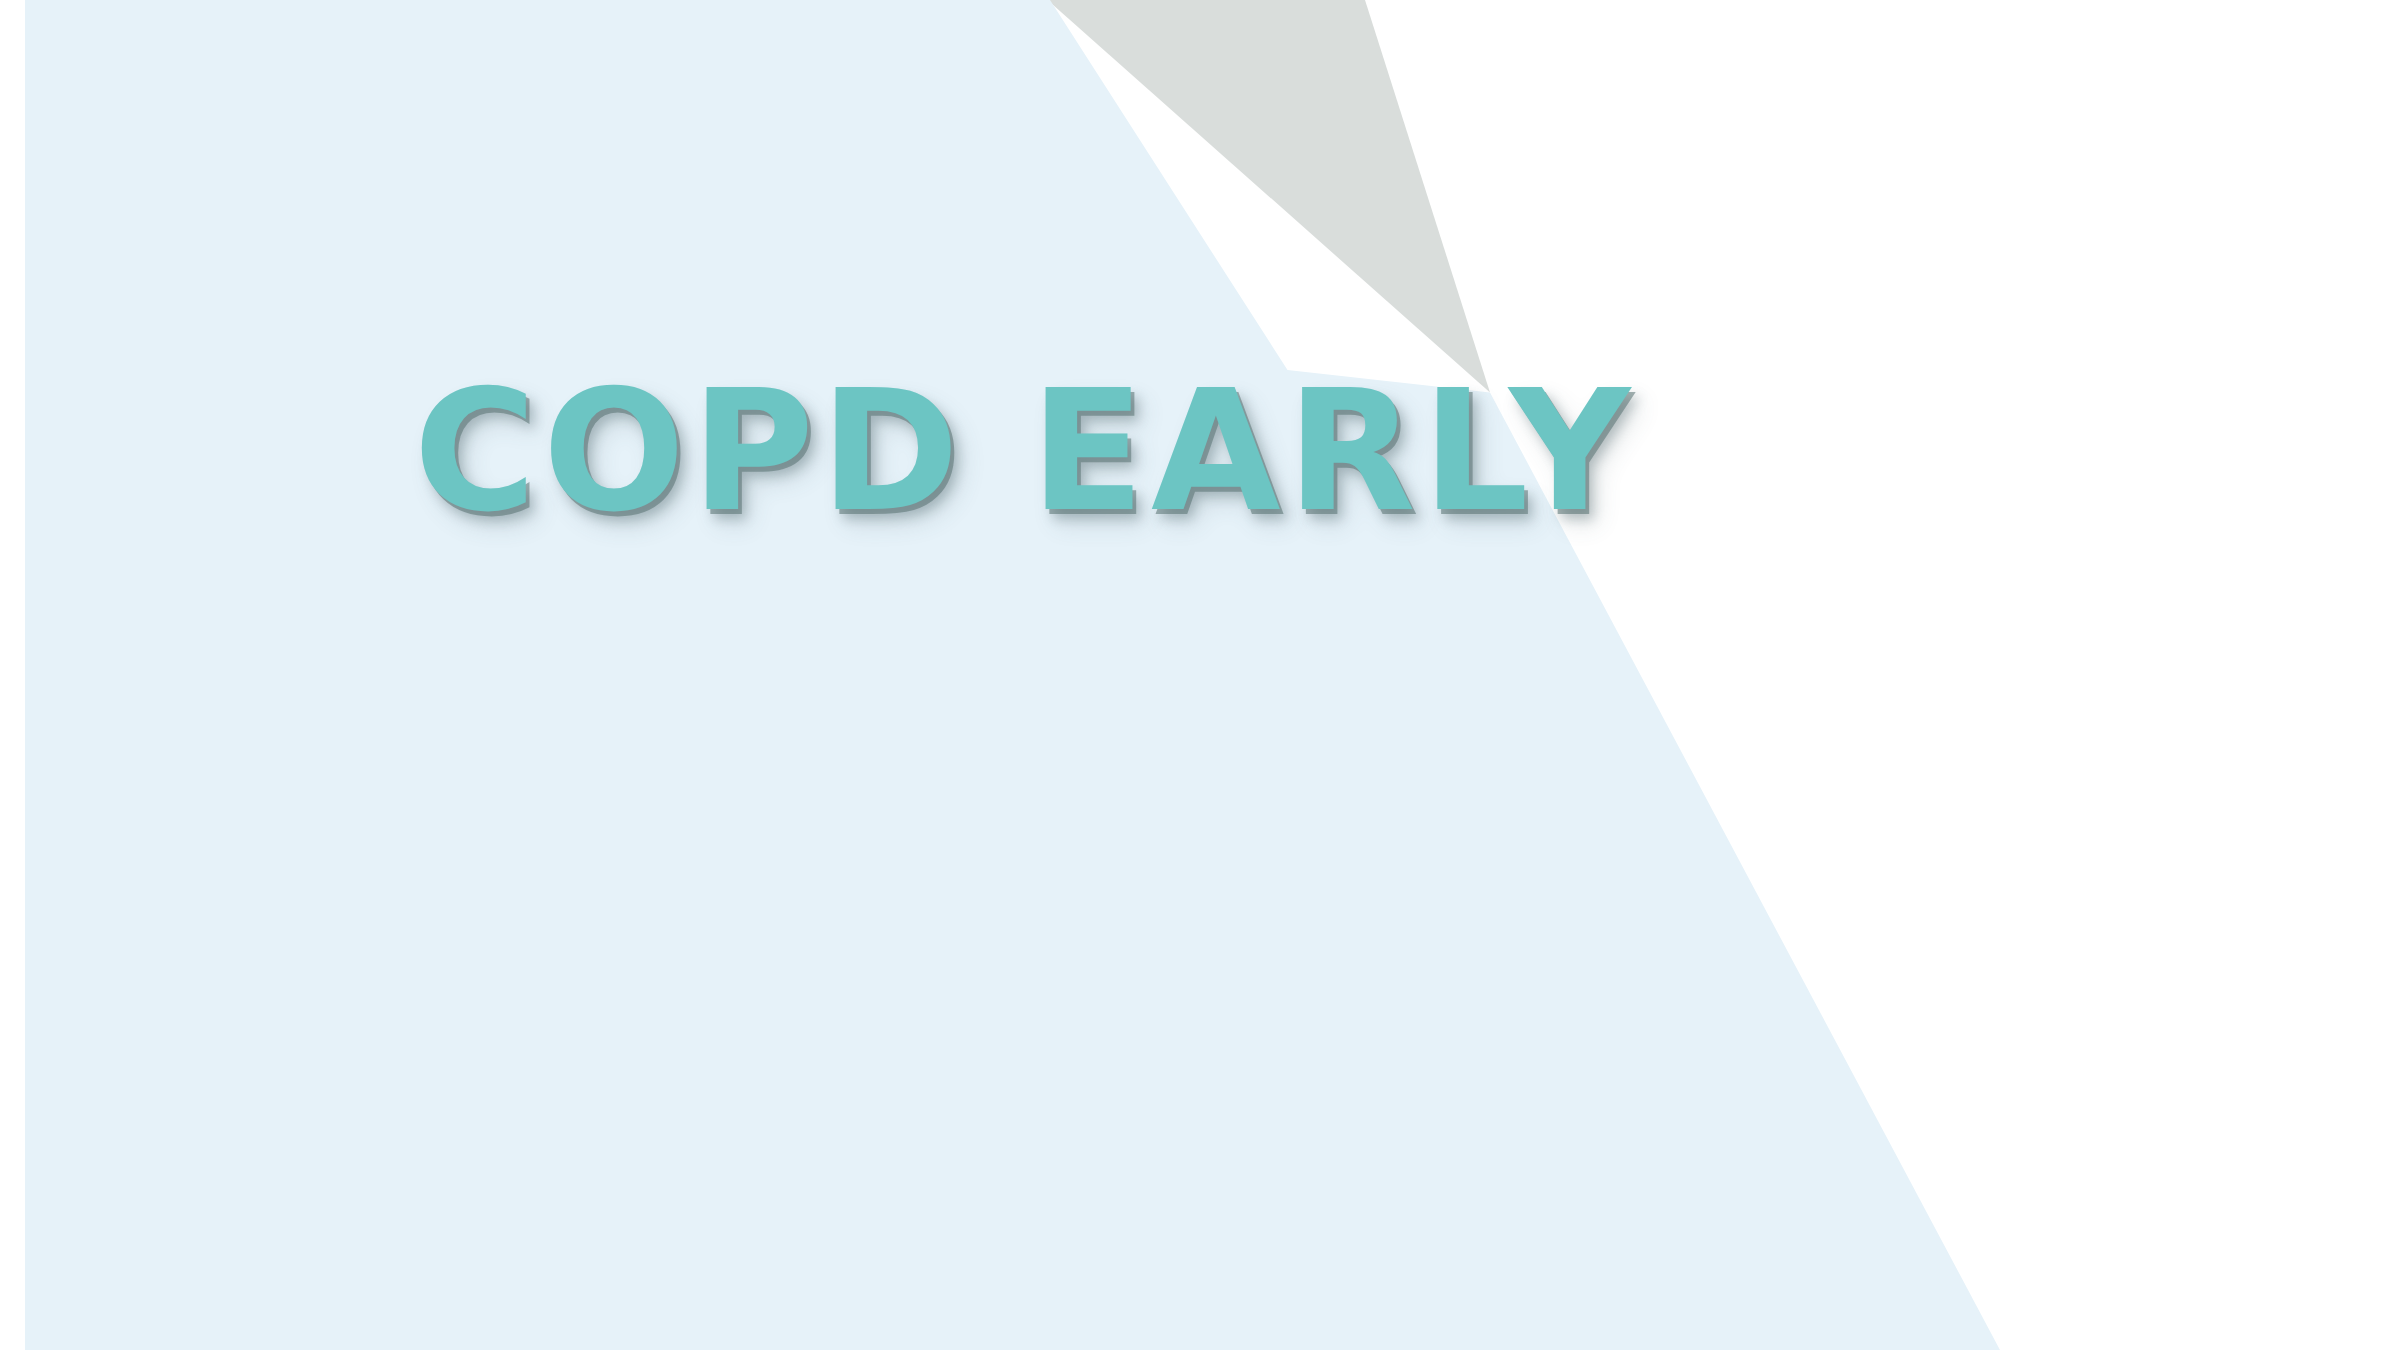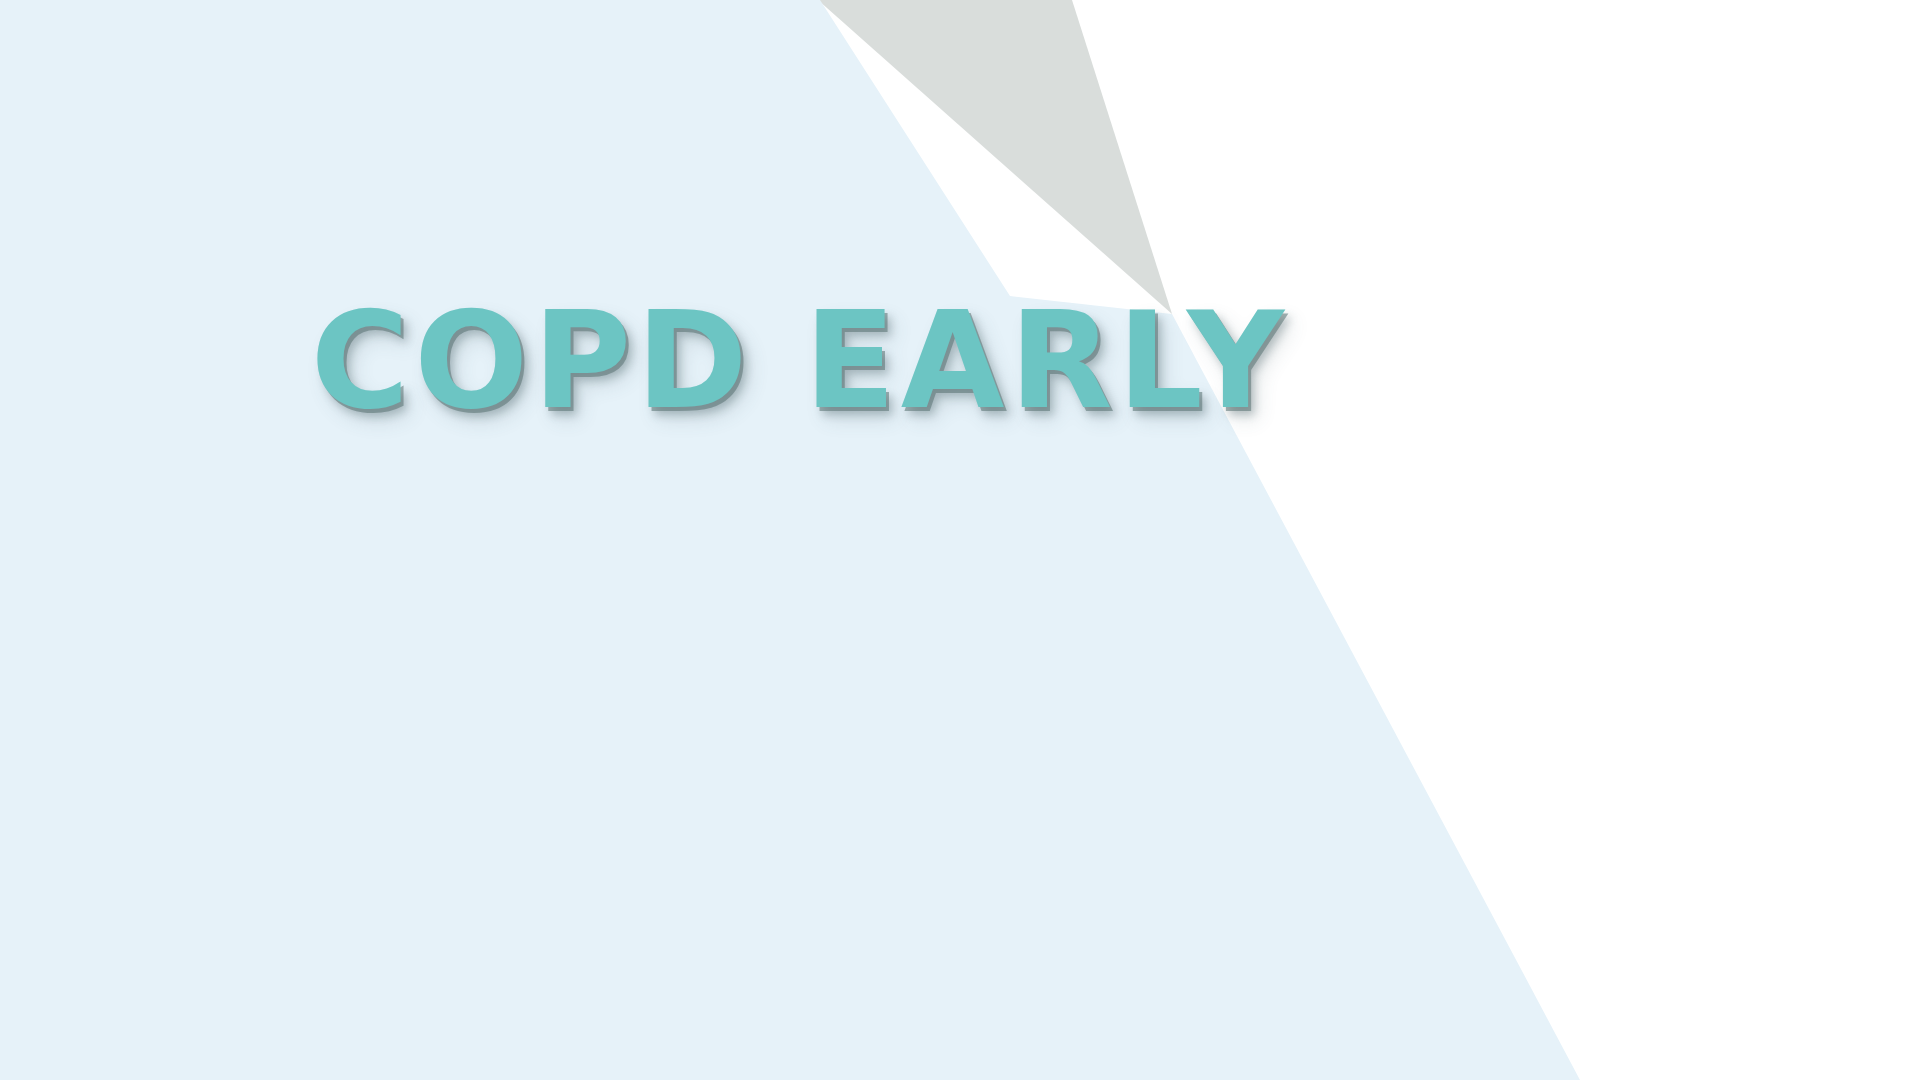--- a/index.html
+++ b/index.html
@@ -11,20 +11,21 @@
   body {
     font-family: "Liberation Sans", sans-serif;
   }
 
   .slide {
     position: relative;
     width: 1768px;
     height: 1080px;
     overflow: hidden;
     background: #ffffff;
+    margin-left: 20px;
   }
 
   
   .bg-layer {
     position: absolute;
     inset: 0;
     width: 1920px;
     height: 1080px;
   }
 

